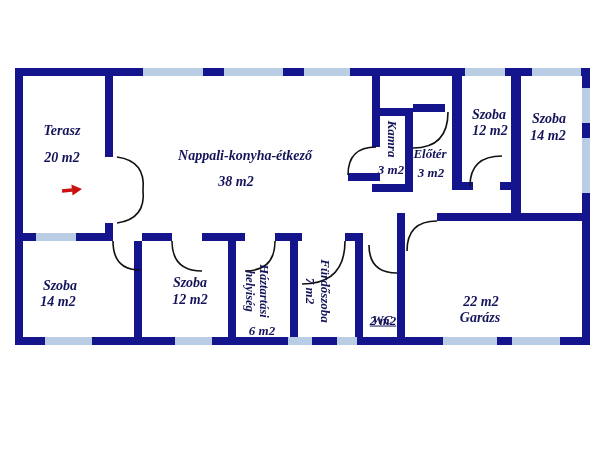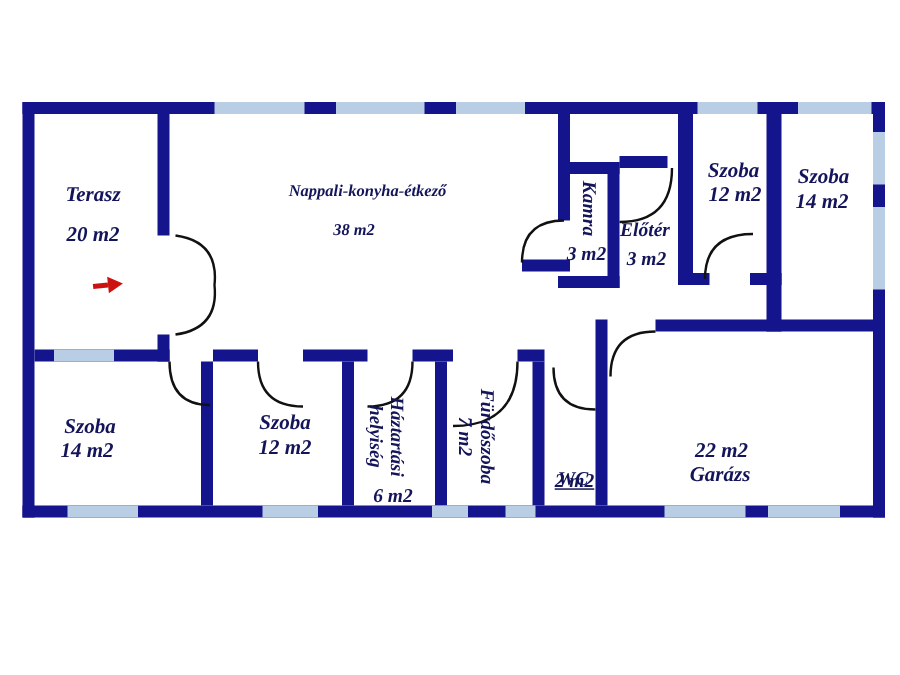--- a/index.html
+++ b/index.html
@@ -15,21 +15,21 @@
   .wall{fill:var(--wall);}
   .win{fill:var(--window);}
   .door{stroke:var(--door);stroke-width:1.6;fill:none;}
   .arrow-line{stroke:var(--arrow);stroke-width:3.4;}
   .arrow-head{fill:var(--arrow);}
   .lbl{
     position:absolute;transform:translate(-50%,-50%);
     color:var(--label);font-weight:bold;font-style:italic;
     font-size:14px;white-space:nowrap;line-height:1.15;text-align:center;
   }
-  .lbl.big{font-size:11px;}
+  .lbl.big{font-size:14px;margin-top:28px;}
   .lbl.small{font-size:13px;}
   .lbl.rot{transform:translate(-50%,-50%) rotate(90deg);}
   .lbl.caption{font-size:14px;letter-spacing:0.3px;}
   .rot .line{display:block;}
 </style>
 </head>
 <body>
 
 <div class="plan-wrap">
 

